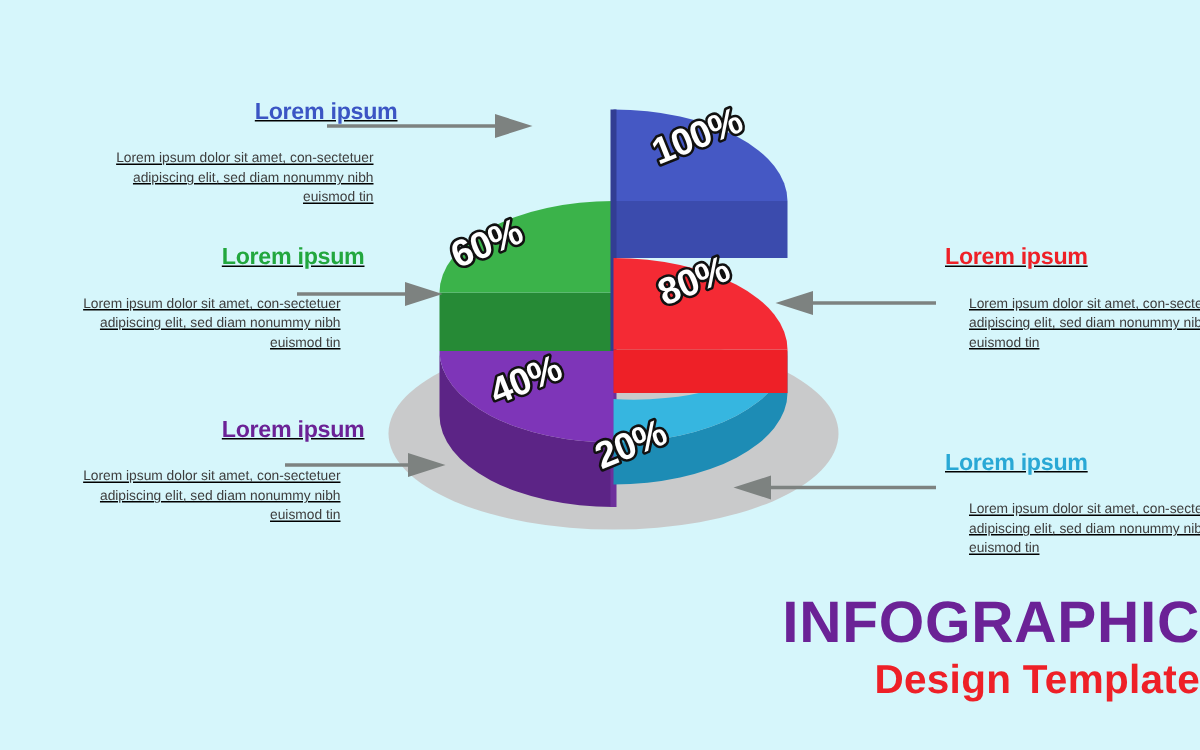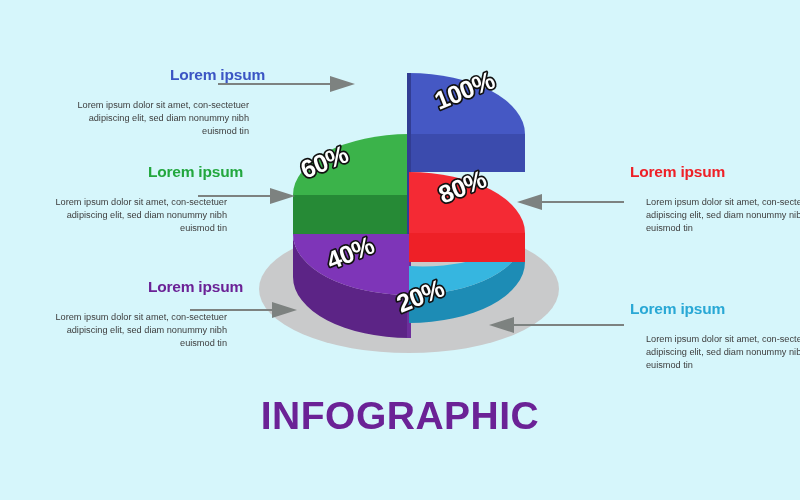--- a/index.html
+++ b/index.html
@@ -17,20 +17,21 @@
   #stage {
     position: relative;
     width: 800px;
     height: 500px;
   }
 
   
   .callout {
     position: absolute;
     width: 215px;
+    text-decoration: underline;
   }
   .callout .c-title {
     font-size: 15.5px;
     font-weight: bold;
     line-height: 1.1;
     margin: 0 0 3px 0;
     letter-spacing: -0.2px;
   }
   .callout .c-body {
     font-size: 9.2px;
@@ -76,21 +77,21 @@
     stroke-linejoin: round;
     letter-spacing: -0.5px;
   }
 
   
   #title-block {
     position: absolute;
     left: 0;
     top: 396px;
     width: 800px;
-    text-align: center;
+    text-align: right;
   }
   #main-title {
     font-size: 39px;
     font-weight: bold;
     color: #6b2296;
     letter-spacing: 0.5px;
     line-height: 1;
     margin: 0;
   }
   #sub-title {
@@ -511,15 +512,16 @@
     <p class="c-body">Lorem ipsum dolor sit amet, con-sectetuer adipiscing elit, sed diam nonummy nibh euismod tin</p>
   </div>
 
   <div id="callout-cyan" class="callout align-left">
     <p class="c-title" style="color:#29a8d5">Lorem ipsum</p>
     <p class="c-body">Lorem ipsum dolor sit amet, con-sectetuer adipiscing elit, sed diam nonummy nibh euismod tin</p>
   </div>
 
   <div id="title-block">
     <h1 id="main-title">INFOGRAPHIC</h1>
+    <h2 id="sub-title">Design Template</h2>
   </div>
 
 </div>
 
 </body></html>

